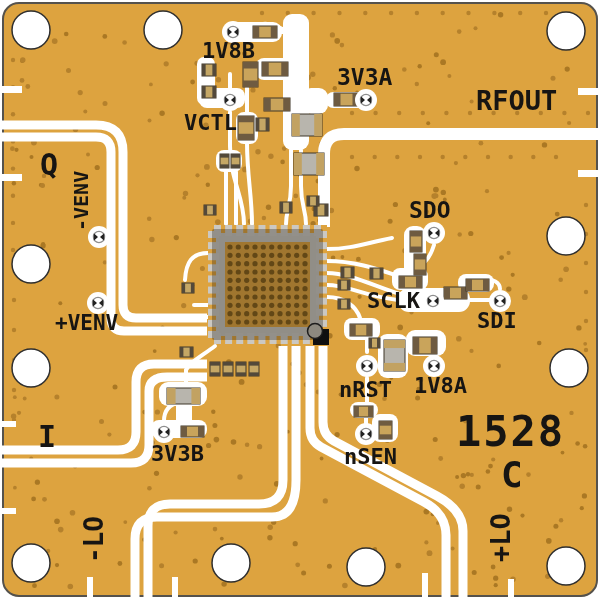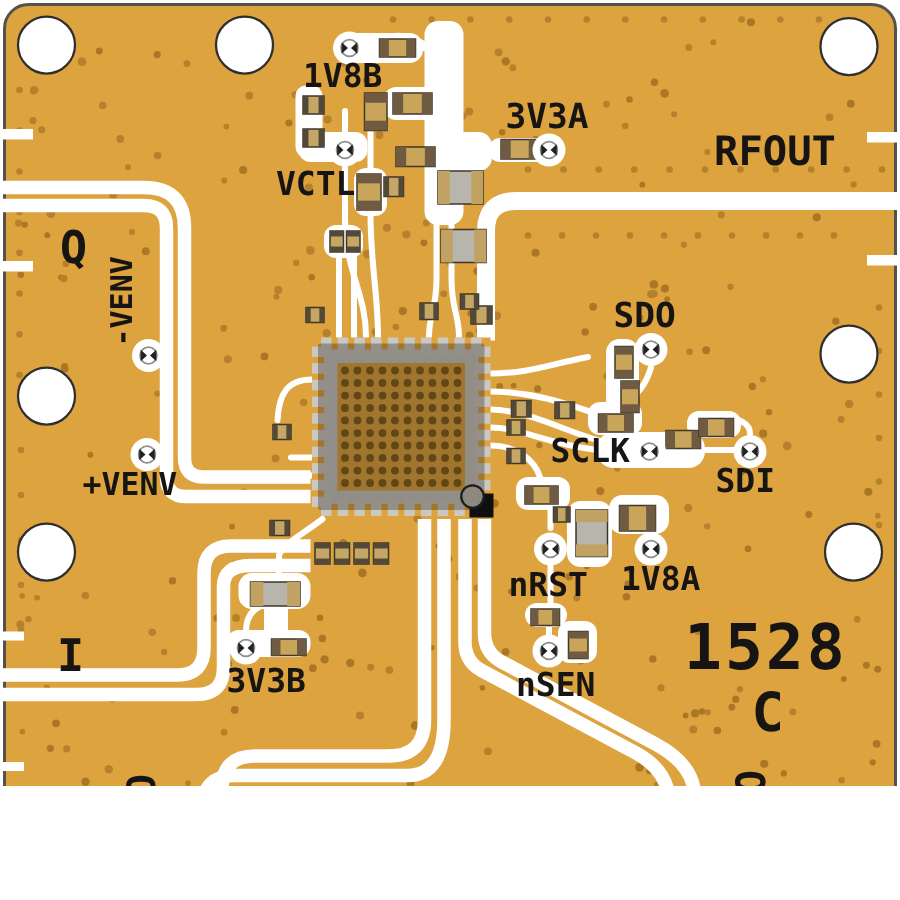--- a/index.html
+++ b/index.html
@@ -1,16 +1,16 @@
 <!DOCTYPE html>
 <html><head>
 <meta charset="utf-8">
 <style>
   html,body{margin:0;padding:0;background:#ffffff;}
-  #stage{width:600px;height:524px;position:relative;background:#ffffff;overflow:hidden;}
+  #stage{width:600px;height:600px;position:relative;background:#ffffff;overflow:hidden;}
   svg{display:block;}
   text{font-family:"DejaVu Sans Mono","Liberation Mono",monospace;font-weight:bold;fill:#171513;}
 </style>
 </head>
 <body>
 
 <div id="stage">
     <svg width="600" height="600" viewBox="0 0 600 600">
       <rect x="0" y="0" width="600" height="600" fill="#ffffff"></rect>
       <rect x="3" y="3" width="594" height="593" rx="16" fill="#DDA33F" stroke="#55524C" stroke-width="2"></rect>

